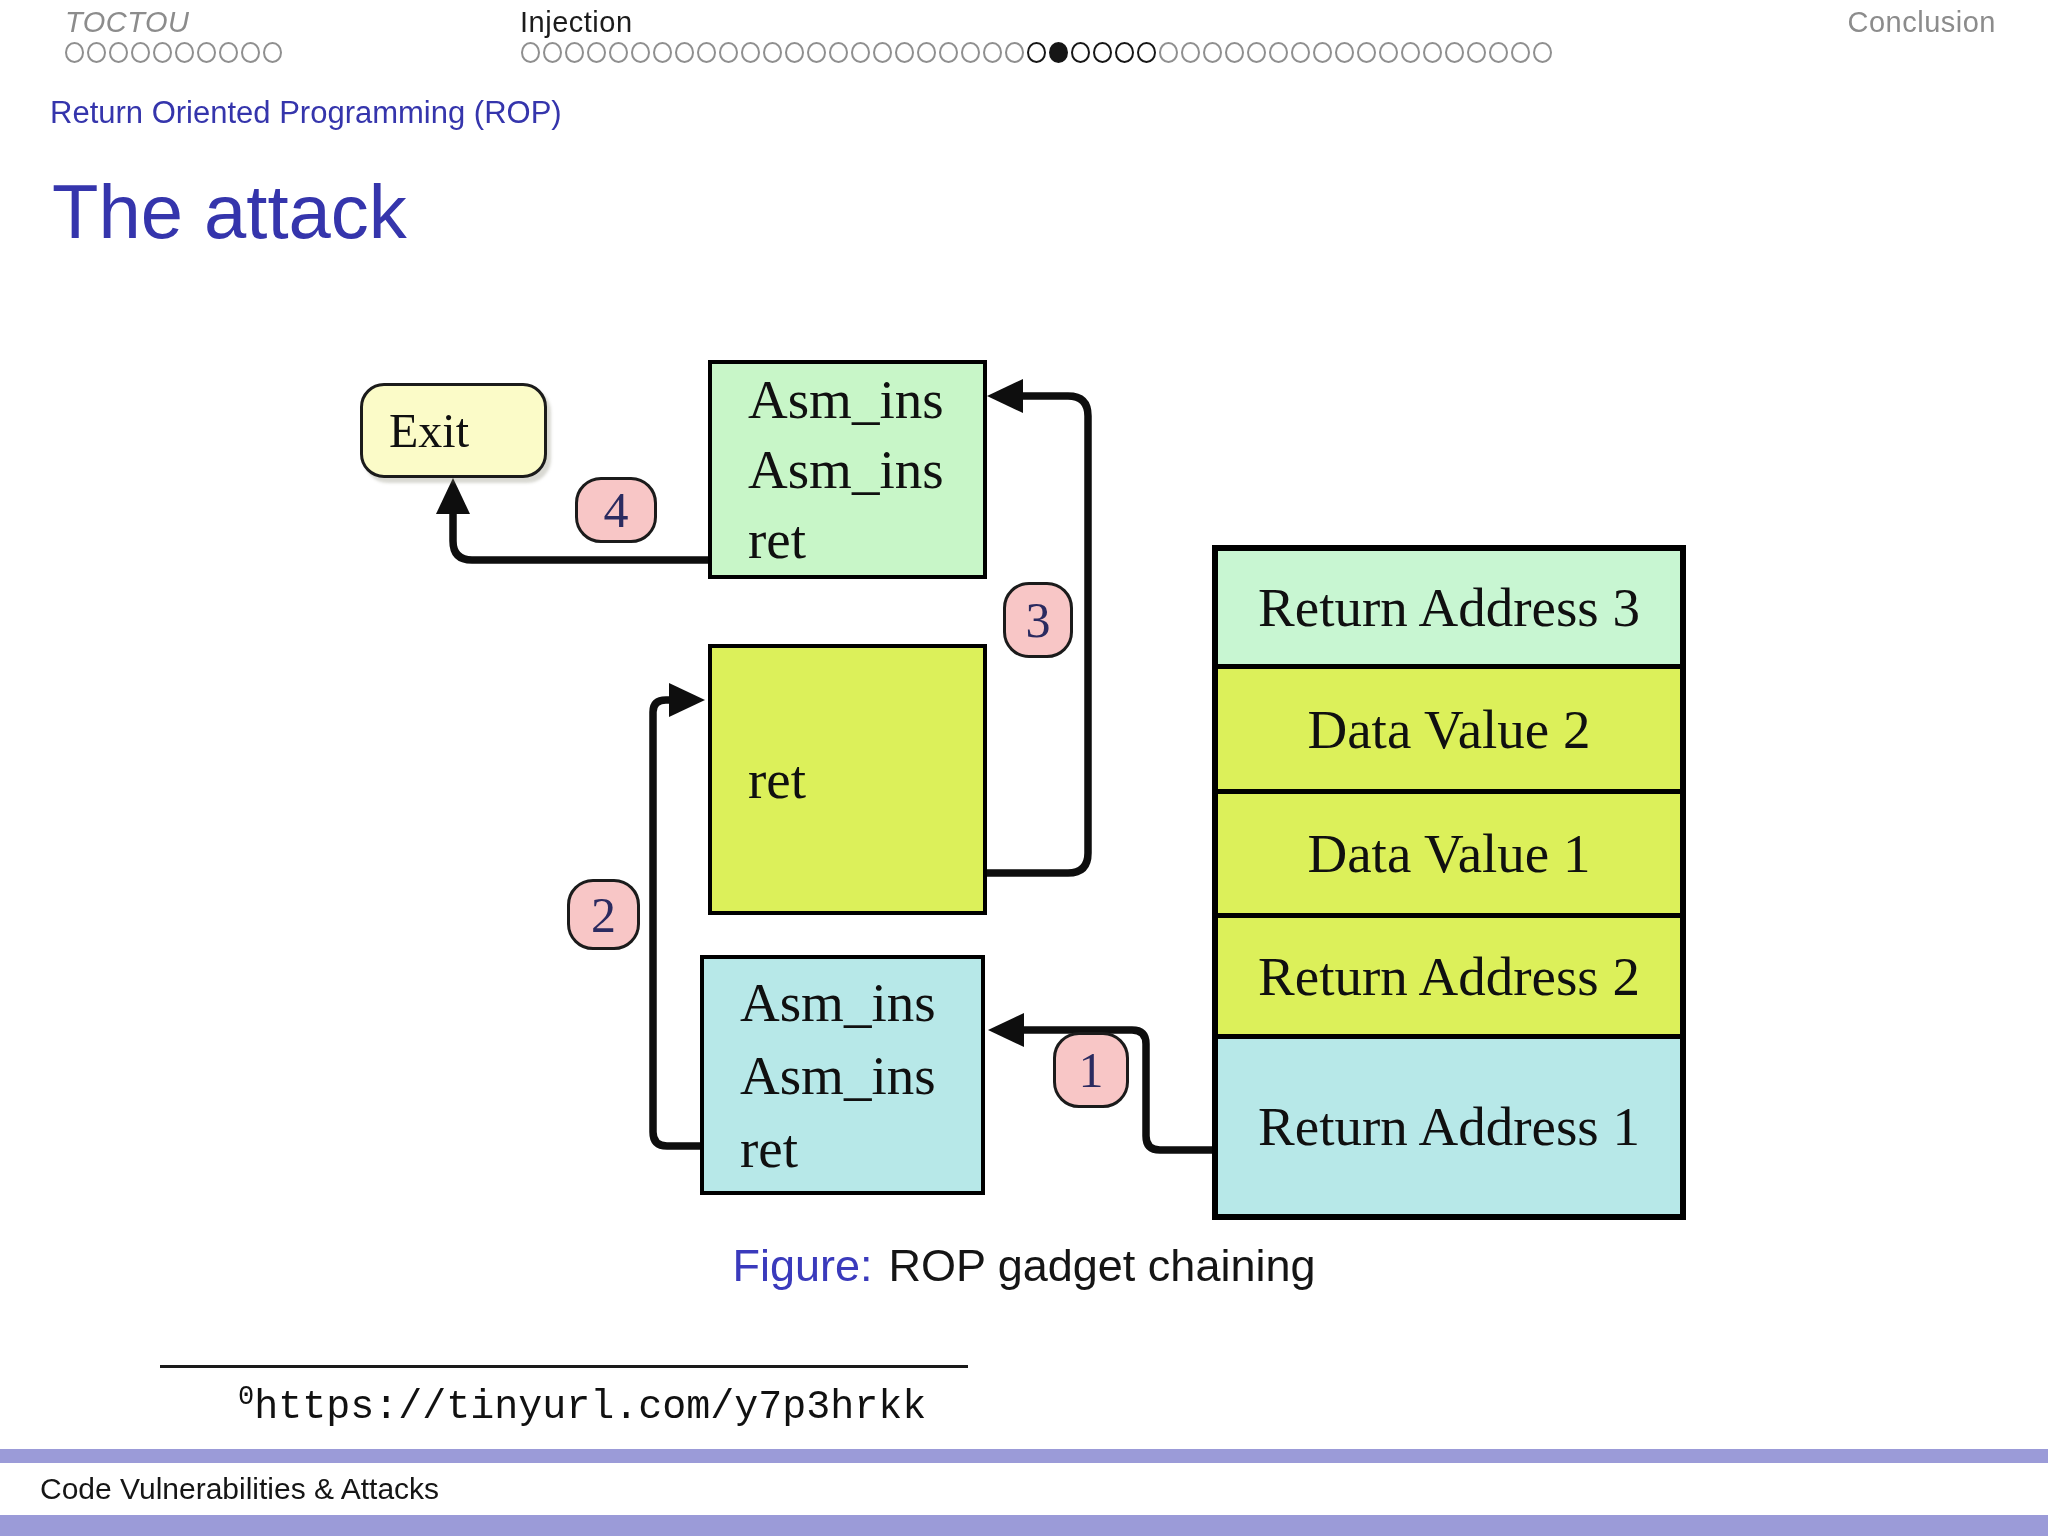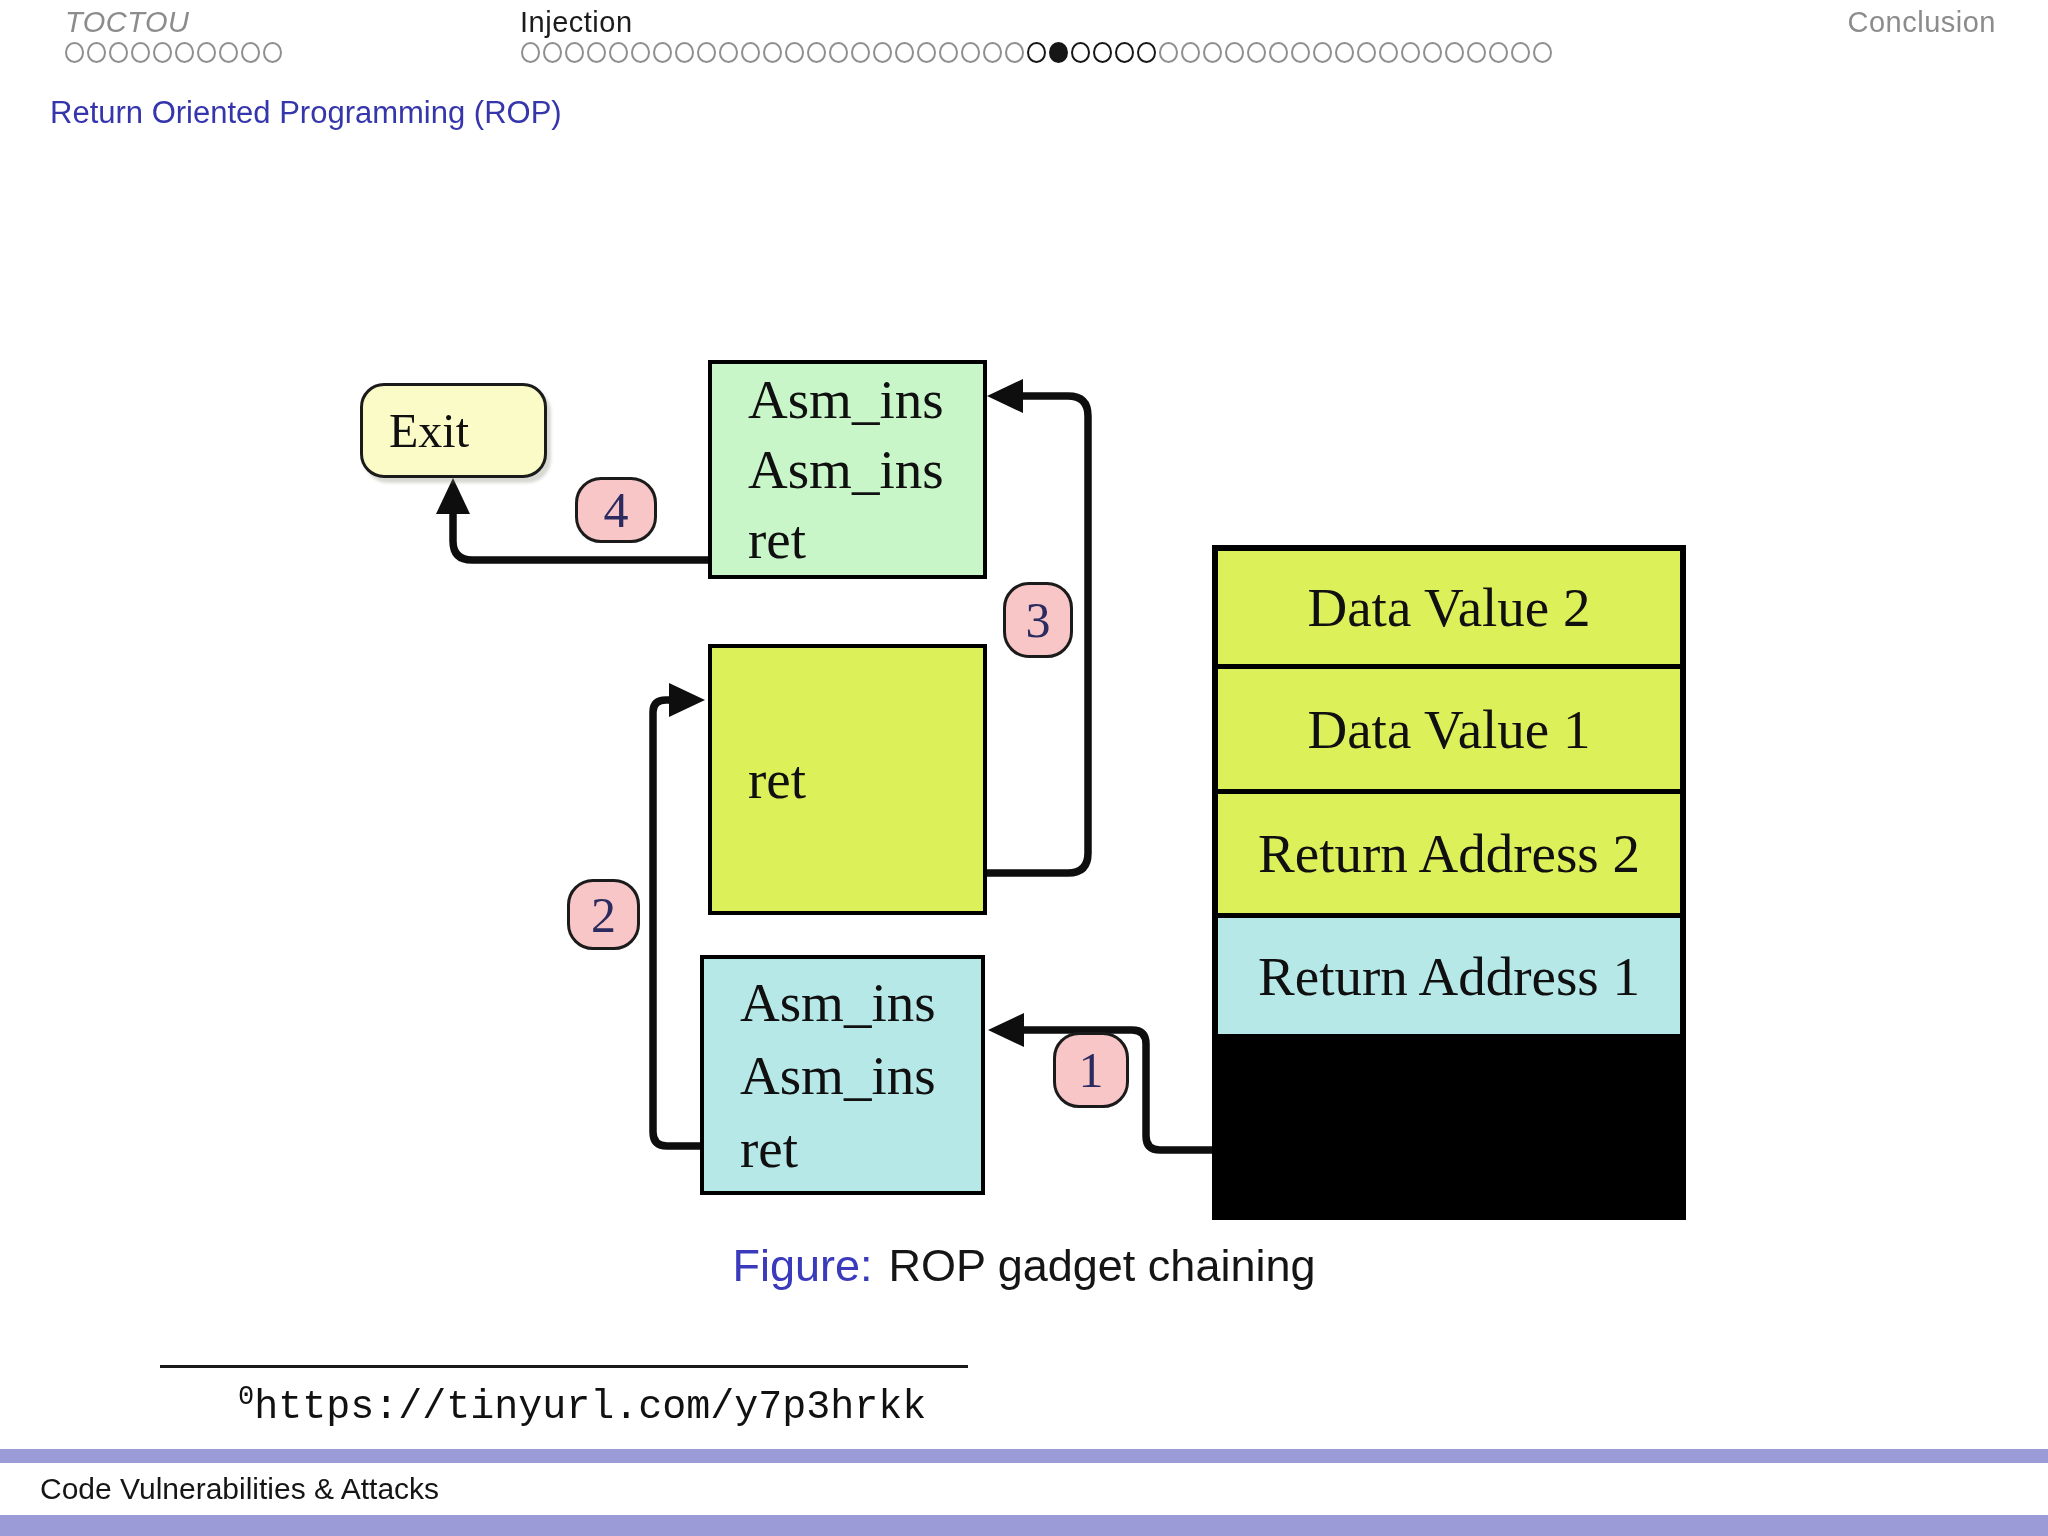--- a/index.html
+++ b/index.html
@@ -141,20 +141,21 @@
       <span class="dot normal"></span>
       <span class="dot normal"></span>
       <span class="dot normal"></span>
       <span class="dot normal"></span>
       <span class="dot normal"></span>
       <span class="dot normal"></span>
       <span class="dot normal"></span>
     </div>
 
   <div id="section-label">Return Oriented Programming (ROP)</div>
+  <div id="slide-title">The attack</div>
 
   <svg id="arrows" viewBox="0 0 2048 1536">
     <g stroke="#0e0e0e" stroke-width="7.5" fill="none" stroke-linejoin="round">
       <path d="M 710 560 L 472 560 Q 453 560 453 541 L 453 512"></path>
       <path d="M 987 873 L 1068 873 Q 1088 873 1088 853 L 1088 416 Q 1088 396 1068 396 L 1020 396"></path>
       <path d="M 702 1146 L 667 1146 Q 653 1146 653 1132 L 653 712 Q 653 700 666 700 L 670 700"></path>
       <path d="M 1213 1150 L 1160 1150 Q 1146 1150 1146 1136 L 1146 1044 Q 1146 1030 1132 1030 L 1018 1030"></path>
     </g>
     <g fill="#0e0e0e">
       <polygon points="453,478 436,514 470,514"></polygon>
@@ -176,20 +177,21 @@
   <div id="gadget-mid" class="gadget serif" style="background: rgb(220, 240, 90);">
       <div class="box-line">ret</div>
     </div>
   <div id="gadget-bottom" class="gadget serif" style="background: rgb(183, 232, 232);">
       <div class="box-line">Asm_ins</div>
       <div class="box-line">Asm_ins</div>
       <div class="box-line">ret</div>
     </div>
 
   <div id="stack">
+      <div class="stack-row serif" style="background: rgb(200, 246, 210);">Return Address 3</div>
       <div class="stack-row serif" style="background: rgb(220, 240, 90);">Data Value 2</div>
       <div class="stack-row serif" style="background: rgb(220, 240, 90);">Data Value 1</div>
       <div class="stack-row serif" style="background: rgb(220, 240, 90);">Return Address 2</div>
       <div class="stack-row serif" style="background: rgb(183, 232, 232);">Return Address 1</div>
     </div>
 
   <div class="badge" id="badge-4" style="background: rgb(248, 198, 198);">4</div>
   <div class="badge" id="badge-3" style="background: rgb(248, 198, 198);">3</div>
   <div class="badge" id="badge-2" style="background: rgb(248, 198, 198);">2</div>
   <div class="badge" id="badge-1" style="background: rgb(248, 198, 198);">1</div>

